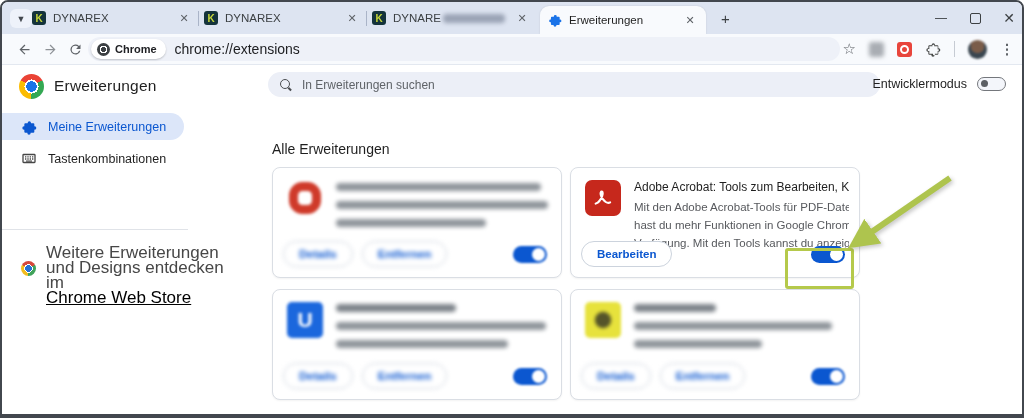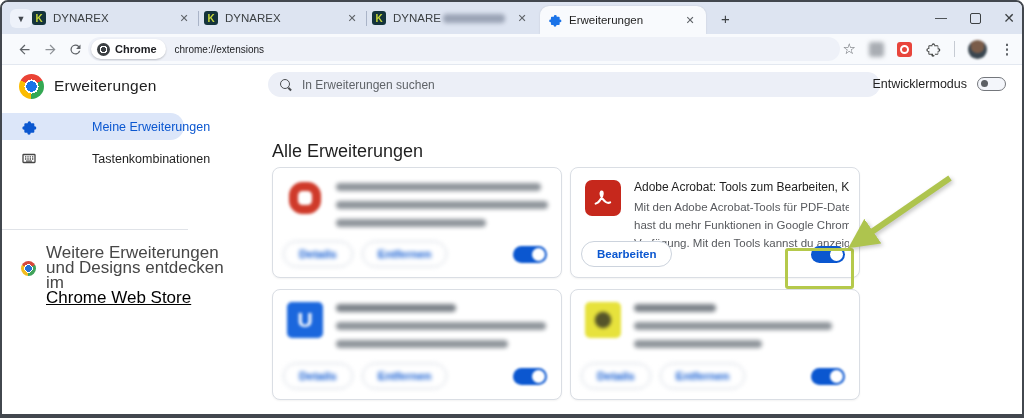--- a/index.html
+++ b/index.html
@@ -22,21 +22,21 @@
   .wc .maxbox{width:9px;height:9px;border:1.3px solid #3c4043;border-radius:2px;}
   .redact-bar{display:inline-block;background:#9aa3b5;border-radius:4px;filter:blur(2px);}
 
   
   .toolbar{position:absolute;top:32px;left:0;right:0;height:30px;background:#f8fafd;border-bottom:1px solid #e3e8f0;padding-left:43px;}
   .nav-ic{position:absolute;top:5px;width:20px;height:20px;display:flex;align-items:center;justify-content:center;color:#5f6368;}
   .omnibox{position:absolute;left:86px;top:3px;width:752px;height:24px;border-radius:12px;background:#eef1f8;display:flex;align-items:center;}
   .chip{height:20px;margin-left:3px;padding:0 9px 0 6px;border-radius:10px;background:#fff;box-shadow:0 1px 2px rgba(0,0,0,.2);display:flex;align-items:center;gap:5px;}
   .chip-logo{width:13px;height:13px;border-radius:50%;background:radial-gradient(circle,#3c4043 0 27%,#fff 27% 42%,#3c4043 42% 100%);}
   .chip-label{font-size:11px;font-weight:bold;color:#202124;}
-  .url-text{font-size:10px;color:#202124;margin-left:9px;text-align:center;}
+  .url-text{font-size:14px;color:#202124;margin-left:9px;text-align:center;}
   .tb-right{position:absolute;right:8px;top:0;height:30px;display:flex;align-items:center;gap:13px;}
   .star{font-size:15px;color:#5f6368;}
   .blur-ext-ic{width:15px;height:15px;border-radius:3px;background:#a9adb3;filter:blur(2px);}
   .red-ic{width:15px;height:15px;border-radius:3px;background:#e8453c;position:relative;filter:blur(.7px);}
   .red-ic::after{content:"";position:absolute;inset:3px;border:2.5px solid #fff;border-radius:50%;}
   .tb-sep{width:1px;height:16px;background:#c6cbd3;}
   .avatar{width:19px;height:19px;border-radius:50%;background:radial-gradient(circle at 50% 32%,#7a5c49 0 42%,#3a4650 44%);filter:blur(1px);}
   .dots{font-size:14px;color:#5f6368;font-weight:bold;}
 
   
@@ -55,33 +55,33 @@
   .searchbar input{border:none;background:transparent;outline:none;font-family:"Liberation Sans",sans-serif;font-size:12px;color:#1f1f1f;width:100%;}
   .searchbar input::placeholder{color:#5f6368;}
 
   .devmode{position:absolute;right:16px;top:12px;display:flex;align-items:center;gap:10px;}
   .devmode-label{font-size:12.5px;color:#1f1f1f;}
   .toggle-off{width:29px;height:14px;border:1.5px solid #74777c;border-radius:8px;background:#f4f6fb;position:relative;box-sizing:border-box;}
   .toggle-off .knob{position:absolute;left:2.5px;top:2px;width:7px;height:7px;border-radius:50%;background:#5c5f64;}
 
   
   .sidebar{position:absolute;left:0;top:44px;width:260px;bottom:0;}
-  .side-item{position:absolute;left:0;width:182px;height:27px;display:flex;align-items:center;border-radius:0 14px 14px 0;gap:44px;}
+  .side-item{position:absolute;left:0;width:182px;height:27px;display:flex;align-items:center;border-radius:0 14px 14px 0;}
   .side-item .ic{margin-left:19px;width:16px;height:16px;flex:0 0 auto;display:flex;align-items:center;justify-content:center;}
   .side-item .lbl{margin-left:11px;font-size:12.5px;font-weight:500;color:#1f1f1f;white-space:nowrap;}
   .side-item.active{background:#dce6f9;}
   .side-item.active .lbl{color:#0b57d0;}
   .side-divider{position:absolute;left:0;top:120px;width:186px;height:1px;background:#e0e3e8;}
   .side-footer{position:absolute;left:0;top:136px;width:230px;}
   .sf-logo{position:absolute;left:19px;top:16px;width:15px;height:15px;filter:saturate(.85);}
   .sf-text{position:absolute;left:44px;top:0;font-size:17px;color:#474747;line-height:15px;}
   .sf-link{color:#000000;text-decoration:underline;}
 
   
-  .section-heading{position:absolute;left:270px;top:76px;font-size:18px;color:#1f1f1f;}
+  .section-heading{position:absolute;left:270px;top:76px;font-size:14px;color:#1f1f1f;}
   .card{position:absolute;width:290px;height:111px;background:#fff;border:1px solid #dadee4;border-radius:8px;box-shadow:0 1px 2px rgba(0,0,0,.05);box-sizing:border-box;}
   .card-body{position:absolute;left:14px;top:12px;right:10px;display:flex;}
   .card-icon{width:36px;height:36px;flex:0 0 auto;margin-right:13px;}
   .card-text{flex:1;min-width:0;}
   .card-title{font-size:12px;color:#1f1f1f;white-space:nowrap;overflow:hidden;margin-bottom:4px;}
   .card-desc-line{font-size:11.5px;color:#57595d;line-height:18px;white-space:nowrap;overflow:hidden;}
   .card-foot{position:absolute;left:10px;right:14px;bottom:10px;height:26px;display:flex;align-items:center;gap:9px;}
   .pill-btn{height:26px;padding:0 15px;border:1px solid #ccd3dd;border-radius:13px;background:#fff;color:#0b57d0;font-size:11.5px;font-weight:bold;font-family:"Liberation Sans",sans-serif;display:flex;align-items:center;}
   .toggle-on{margin-left:auto;width:34px;height:17px;border-radius:9px;background:#0b57d0;position:relative;}
   .toggle-on .knob{position:absolute;right:2px;top:2px;width:13px;height:13px;border-radius:50%;background:#fff;}

